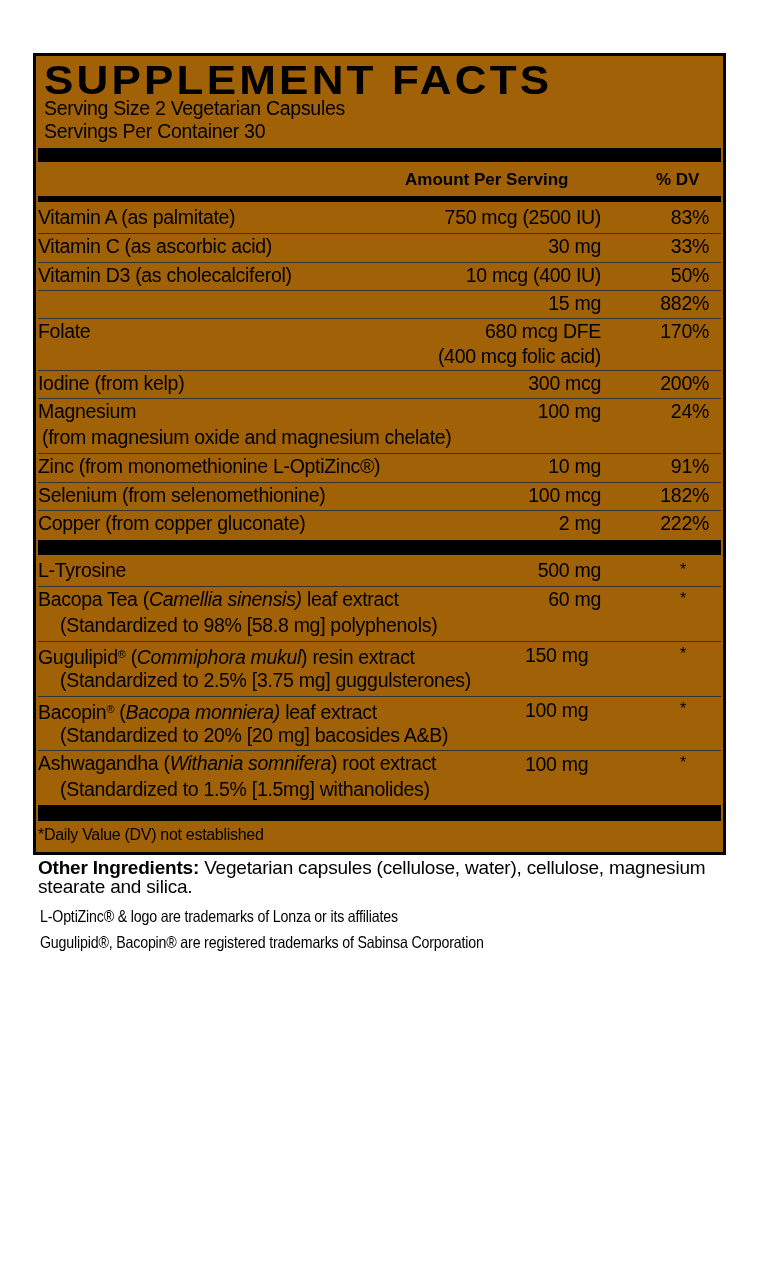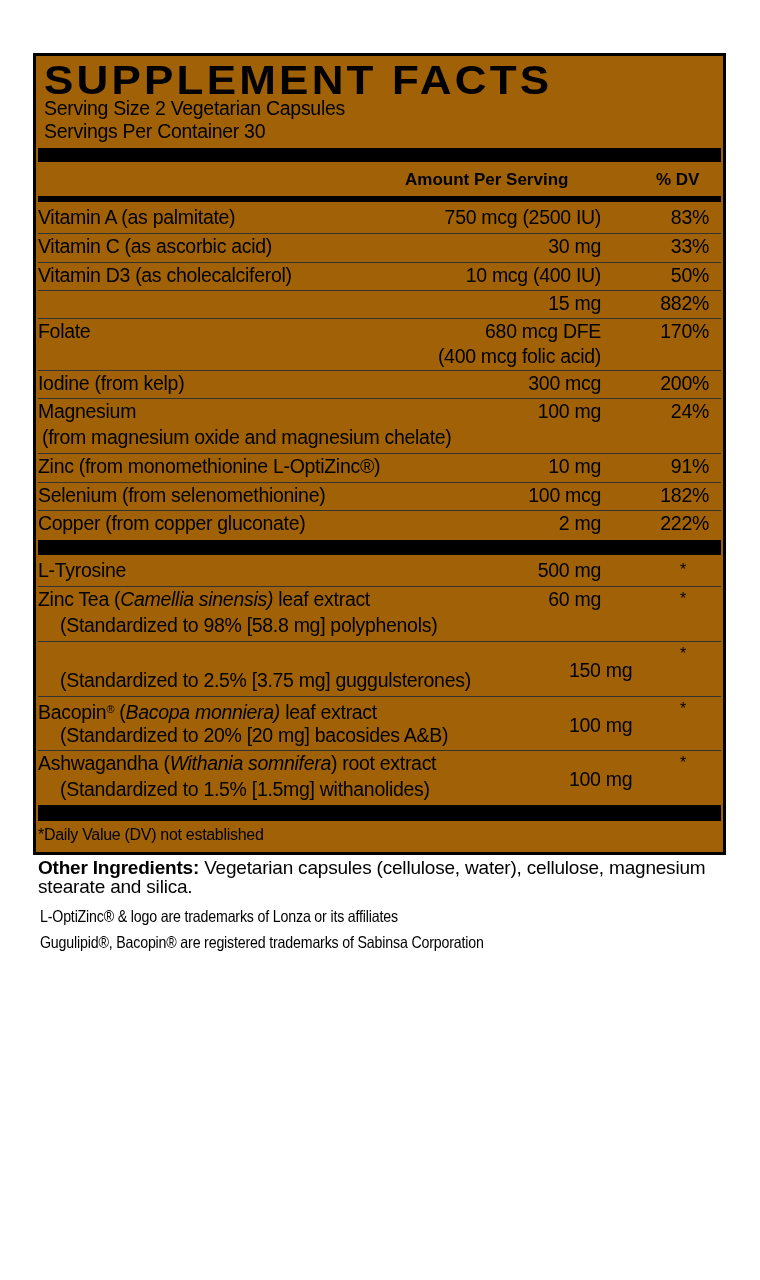--- a/index.html
+++ b/index.html
@@ -18,21 +18,21 @@
   .bar { position: absolute; left: 2px; right: 2px; background: #000; }
   .rule { position: absolute; left: 2px; right: 2px; height: 1px; background: #333; }
 
   .colhead { position: absolute; top: 113px; font-weight: bold; font-size: 17px; line-height: 22px; white-space: nowrap; }
 
   .row { position: absolute; left: 2px; right: 2px; font-size: 19.5px; line-height: 27px; letter-spacing: -0.3px; }
   .row .name { position: absolute; left: 0; top: 0; white-space: nowrap; }
   .row .sub  { position: absolute; left: 22px; white-space: nowrap; }
   .row .amt  { position: absolute; right: 120px; top: 0; text-align: right; white-space: nowrap; }
   .row .amt2 { position: absolute; right: 120px; text-align: right; white-space: nowrap; }
-  .row .amtl { position: absolute; left: 487px; top: 16px; white-space: nowrap; margin-left: 44px; }
+  .row .amtl { position: absolute; left: 487px; top: 1px; white-space: nowrap; }
   .row .dv   { position: absolute; right: 12px; top: 0; text-align: right; white-space: nowrap; }
   .row .star { position: absolute; left: 642px; top: -1px; font-size: 16px; }
   .row i { font-style: italic; }
   .sup { font-size: 11px; vertical-align: 6px; }
 
   .footnote { position: absolute; left: 2px; top: 766px; font-size: 16px; line-height: 26px; white-space: nowrap; letter-spacing: -0.3px; }
 
   .other { position: absolute; left: 38px; top: 858px; width: 690px; font-size: 19px; line-height: 19px; letter-spacing: -0.2px; }
   .other b { font-weight: bold; }
   .tm { position: absolute; left: 40px; font-size: 16.5px; line-height: 20px; white-space: nowrap;
@@ -126,28 +126,29 @@
   <div class="bar" style="top:484px;height:15px"></div>
 
   <div class="row" style="top:501px;height:28px">
     <span class="name">L-Tyrosine</span>
     <span class="amt">500 mg</span>
     <span class="star">*</span>
   </div>
   <div class="rule" style="top:530px"></div>
 
   <div class="row" style="top:530px;height:55px">
-    <span class="name"><span>Zinc Tea (</span><i>Camellia sinensis)</i><span> leaf extract</span></span>
+    <span class="name"><span>Bacopa Tea (</span><i>Camellia sinensis)</i><span> leaf extract</span></span>
     <span class="sub" style="top:26px">(Standardized to 98% [58.8 mg] polyphenols)</span>
     <span class="amt">60 mg</span>
     <span class="star">*</span>
   </div>
   <div class="rule" style="top:585px"></div>
 
   <div class="row" style="top:585px;height:55px">
+    <span class="name"><span>Gugulipid</span><span class="sup">®</span><span> (</span><i>Commiphora mukul</i><span>) resin extract</span></span>
     <span class="sub" style="top:26px">(Standardized to 2.5% [3.75 mg] guggulsterones)</span>
     <span class="amtl">150 mg</span>
     <span class="star">*</span>
   </div>
   <div class="rule" style="top:640px"></div>
 
   <div class="row" style="top:640px;height:54px">
     <span class="name"><span>Bacopin</span><span class="sup">®</span><span> (</span><i>Bacopa monniera)</i><span> leaf extract</span></span>
     <span class="sub" style="top:26px">(Standardized to 20% [20 mg] bacosides A&amp;B)</span>
     <span class="amtl">100 mg</span>

